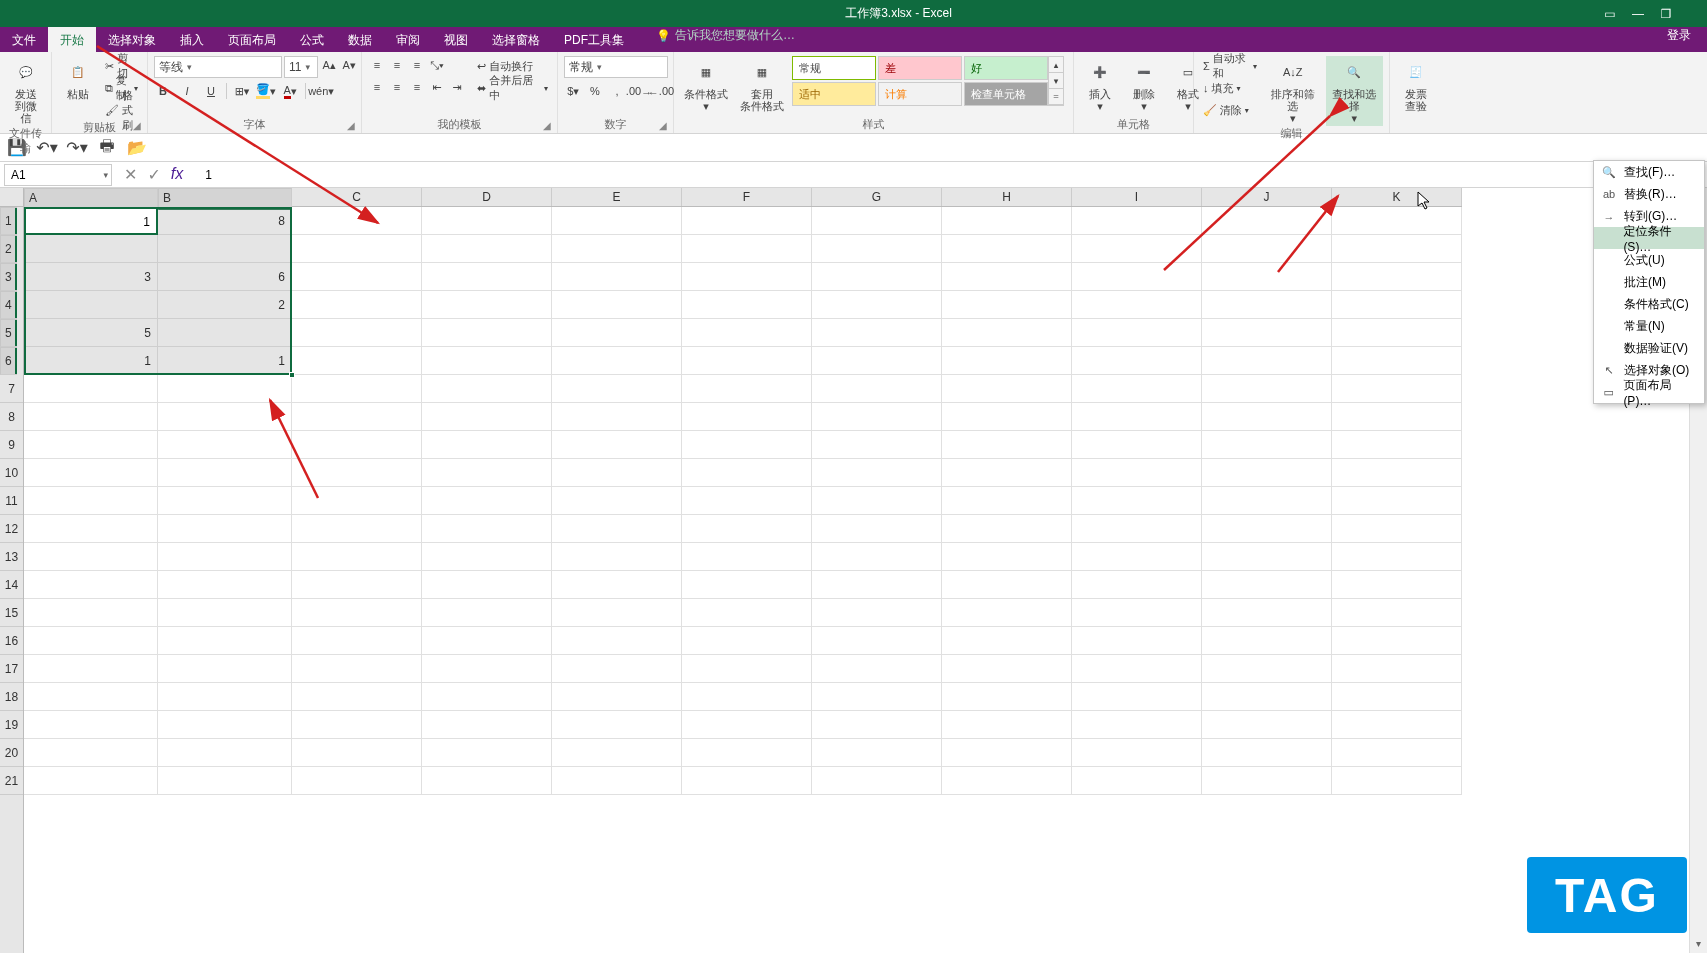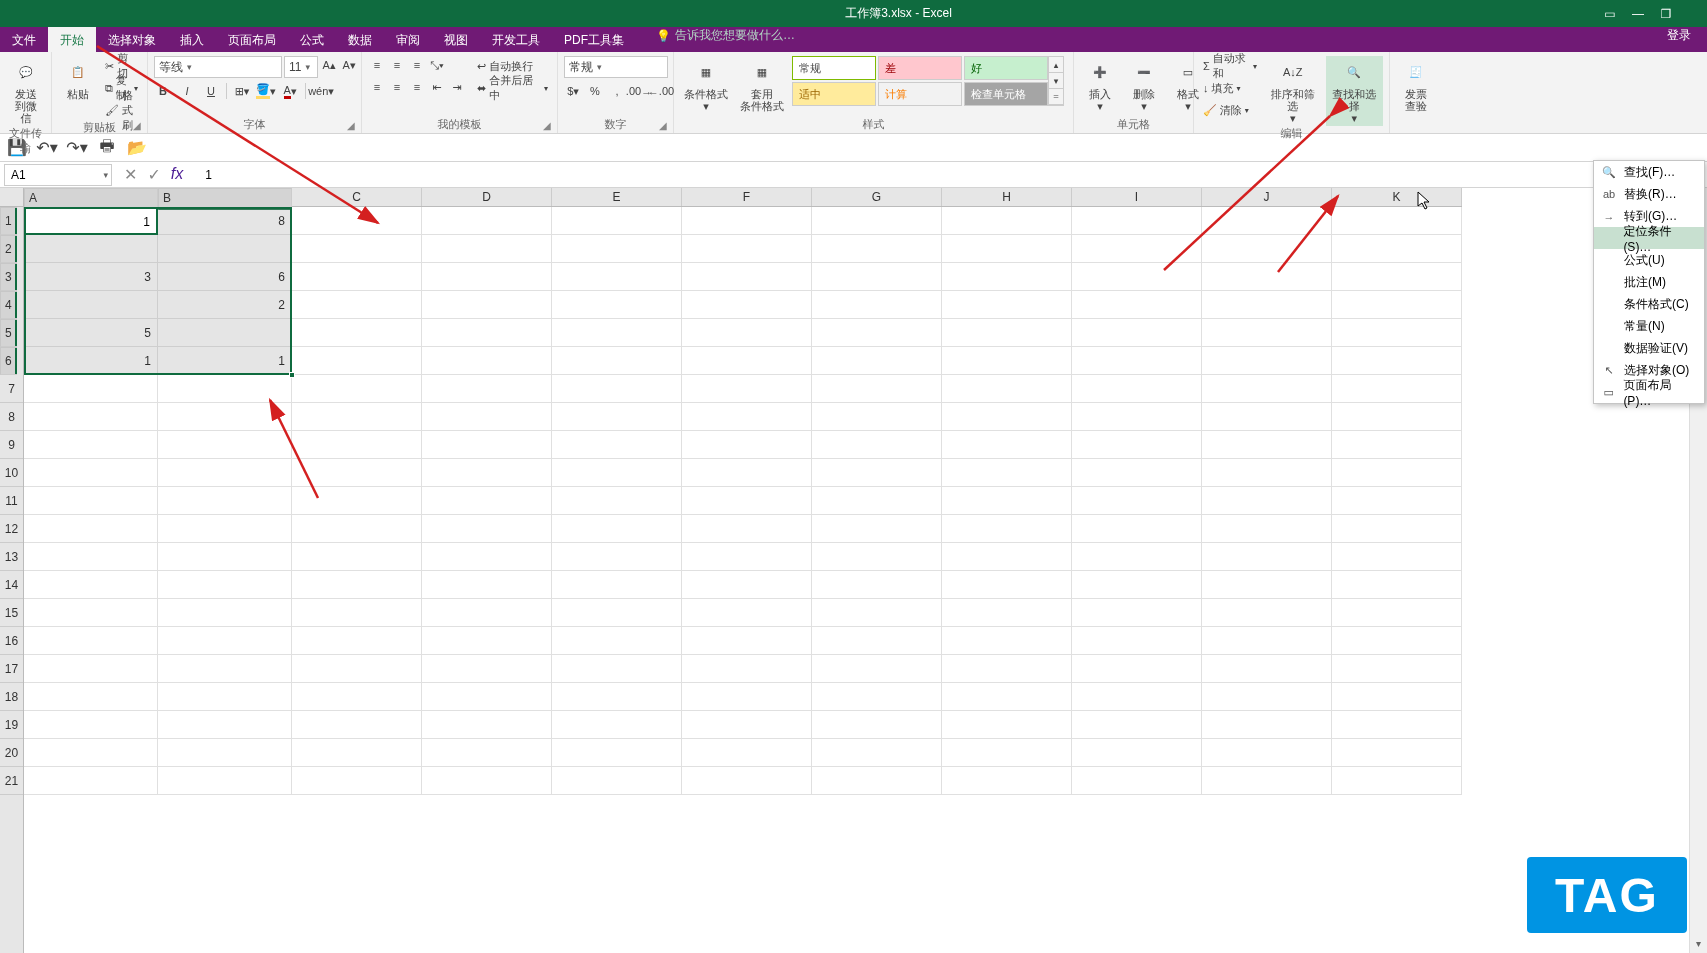--- a/index.html
+++ b/index.html
@@ -116,21 +116,21 @@
 <div class="tabbar">
   <div class="tab">文件</div>
   <div class="tab active">开始</div>
   <div class="tab">选择对象</div>
   <div class="tab">插入</div>
   <div class="tab">页面布局</div>
   <div class="tab">公式</div>
   <div class="tab">数据</div>
   <div class="tab">审阅</div>
   <div class="tab">视图</div>
-  <div class="tab">开发工具</div>
+  <div class="tab">选择窗格</div>
   <div class="tab">PDF工具集</div>
   <div class="tab-tell">
     <span>💡</span>
     <span>告诉我您想要做什么…</span>
   </div>
   <div class="tab-login">登录</div>
 </div>
 
 <div class="ribbon">
 

